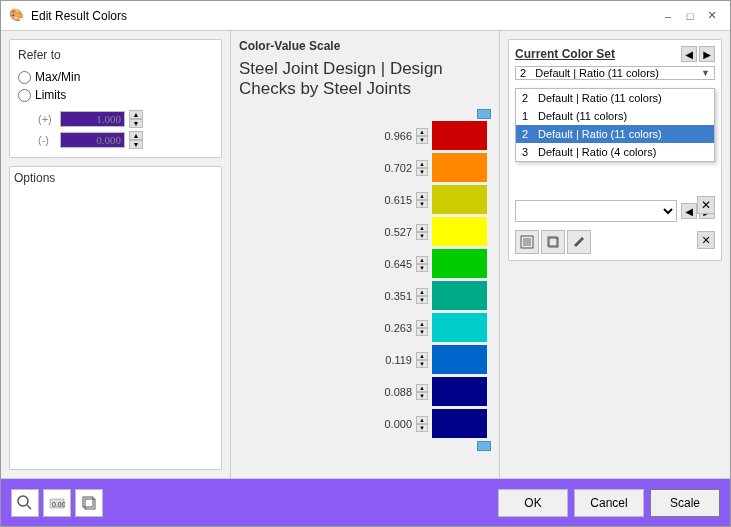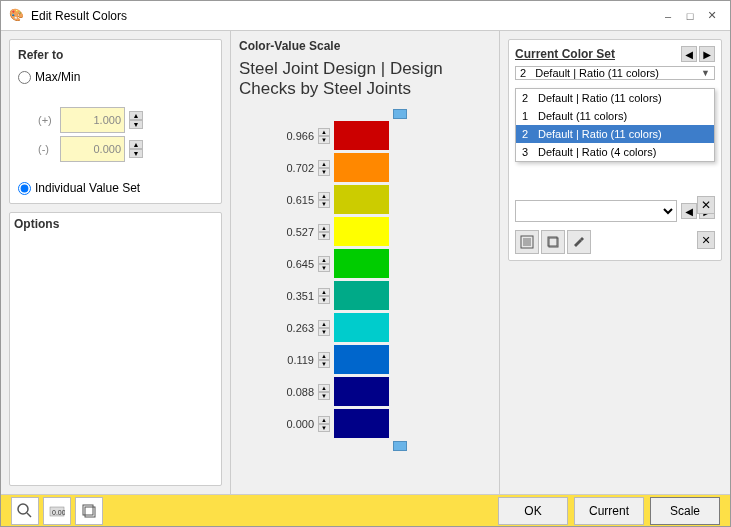--- a/index.html
+++ b/index.html
@@ -81,30 +81,30 @@
     }
 
     .panel-section {
       background: #fff;
       border: 1px solid #ccc;
       padding: 8px;
       border-radius: 2px;
     }
 
     .section-title {
-      font-weight: 700;
+      font-weight: 400;
       font-size: 12px;
       margin-bottom: 8px;
       color: #333;
     }
 
     .radio-group {
       display: flex;
       flex-direction: column;
-      gap: 19px;
+      gap: 4px;
     }
 
     .radio-item {
       display: flex;
       align-items: center;
       gap: 4px;
     }
 
     .radio-item input[type="radio"] {
       margin: 0;
@@ -129,27 +129,28 @@
     }
 
     .limit-label {
       color: #888;
       font-size: 11px;
       width: 18px;
     }
 
     .limit-input {
       width: 65px;
-      height: 26px;
-      border: 1px solid #bbb;
-      background: #fef9c3;
+      height: 16px;
+      border: 1px solid #bbb;
+      background: #4c1d95;
       font-size: 11px;
       padding: 1px 3px;
       color: #888;
       text-align: right;
+      font-family: Liberation Serif, serif;
     }
 
     .spin-btn {
       display: flex;
       flex-direction: column;
       width: 14px;
     }
 
     .spin-arrow {
       width: 14px;
@@ -183,21 +184,21 @@
 
     .scale-description {
       font-size: 17px;
       color: #333;
       margin-bottom: 10px;
     }
 
     .color-scale-container {
       display: flex;
       flex-direction: column;
-      align-items: flex-start;
+      align-items: flex-end;
       flex: 1;
       padding-left: 30px;
       position: relative;
     }
 
     .scale-row {
       display: flex;
       align-items: center;
       margin-bottom: 1px;
       height: 31px;
@@ -409,22 +410,22 @@
       margin-left: auto;
     }
 
     
     .footer {
       display: flex;
       align-items: center;
       justify-content: space-between;
       padding: 6px 10px;
       border-top: 1px solid #ccc;
-      background: #fde047;
-      height: 32px;
+      background: #8b5cf6;
+      height: 48px;
     }
 
     .footer-left {
       display: flex;
       gap: 4px;
     }
 
     .footer-icon-btn {
       width: 28px;
       height: 28px;
@@ -483,42 +484,42 @@
   <div class="main-content">
 
     <div class="left-panel">
 
       <div class="panel-section">
         <div class="section-title">Refer to</div>
         <div class="radio-group">
           <div class="radio-item">
             <input type="radio" name="refer" id="maxmin" style="">
             <label for="maxmin">Max/Min</label>
+          </div>
+          <div class="radio-item">
+            <input type="radio" name="refer" id="limits" style="">
+            <label for="limits">Limits</label>
           </div>
           <div class="limits-inputs">
             <div class="limit-row">
               <span class="limit-label">(+)</span>
               <input class="limit-input" type="text" value="1.000" disabled="" style="">
               <div class="spin-btn">
                 <div class="spin-arrow">▲</div>
                 <div class="spin-arrow">▼</div>
               </div>
             </div>
             <div class="limit-row">
               <span class="limit-label">(-)</span>
               <input class="limit-input" type="text" value="0.000" disabled="" style="">
               <div class="spin-btn">
                 <div class="spin-arrow">▲</div>
                 <div class="spin-arrow">▼</div>
               </div>
             </div>
-          </div>
-          <div class="radio-item">
-            <input type="radio" name="refer" id="individual" checked="" style="">
-            <label for="individual">Individual Value Set</label>
           </div>
         </div>
       </div>
 
       <div class="panel-section options-section">
         <div class="section-title">Options</div>
       </div>
 
     </div>
 
@@ -720,18 +721,18 @@
       </button>
       <button class="footer-icon-btn">
         <svg width="16" height="16" viewBox="0 0 16 16">
             <rect x="2" y="2" width="10" height="10" fill="none" stroke="#555" stroke-width="1"></rect>
             <rect x="4" y="4" width="10" height="10" fill="none" stroke="#555" stroke-width="1"></rect>
           </svg>
       </button>
     </div>
     <div class="footer-right">
       <button class="dialog-btn">OK</button>
-      <button class="dialog-btn">Current</button>
+      <button class="dialog-btn">Cancel</button>
       <button class="dialog-btn apply-btn">Scale</button>
     </div>
   </div>
 
 </div>
 
 </body></html>

